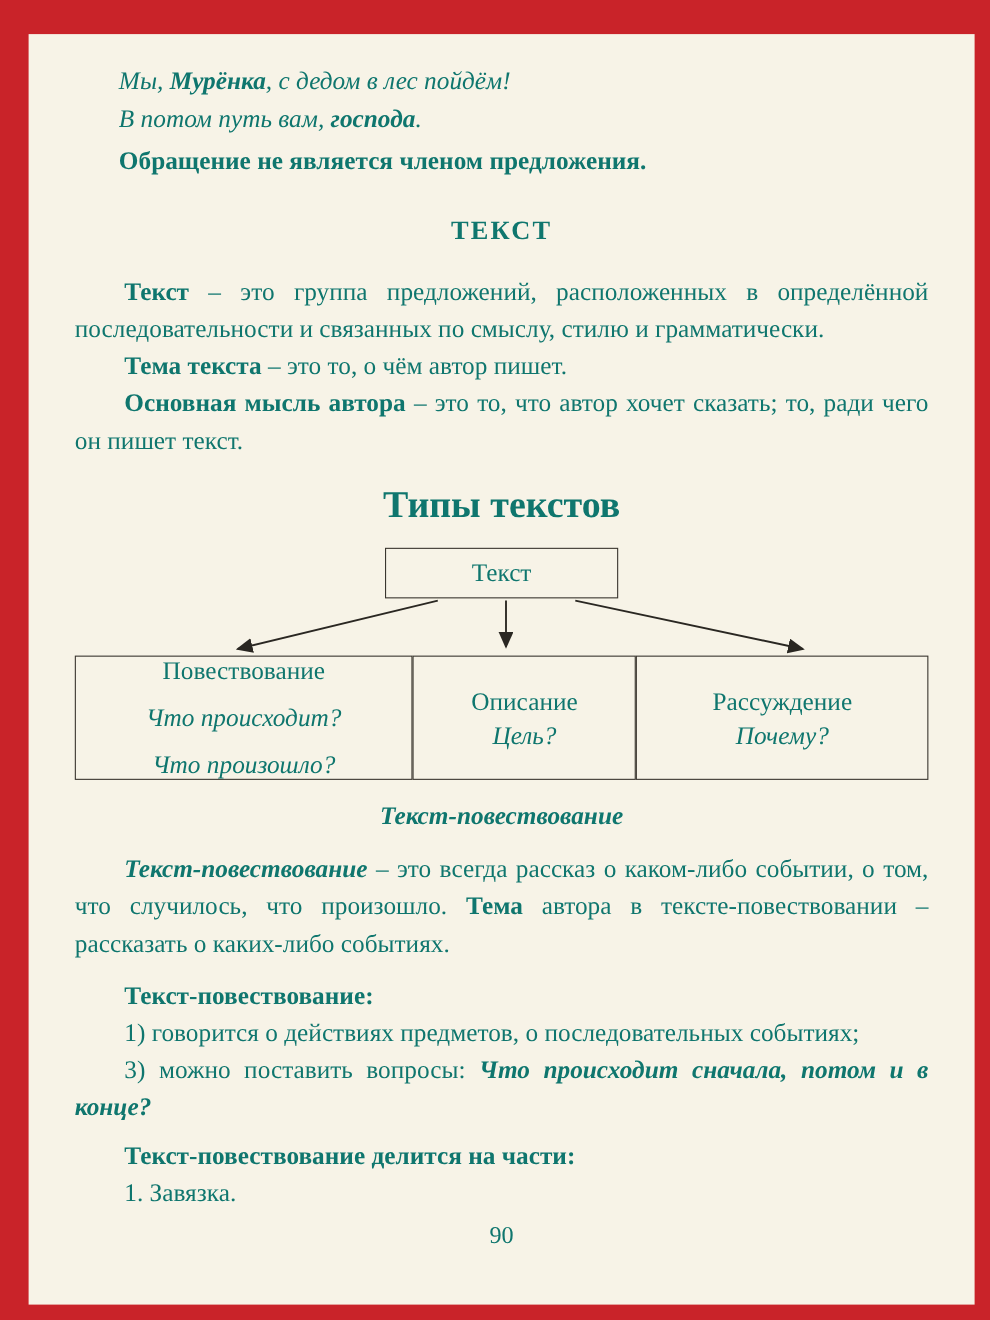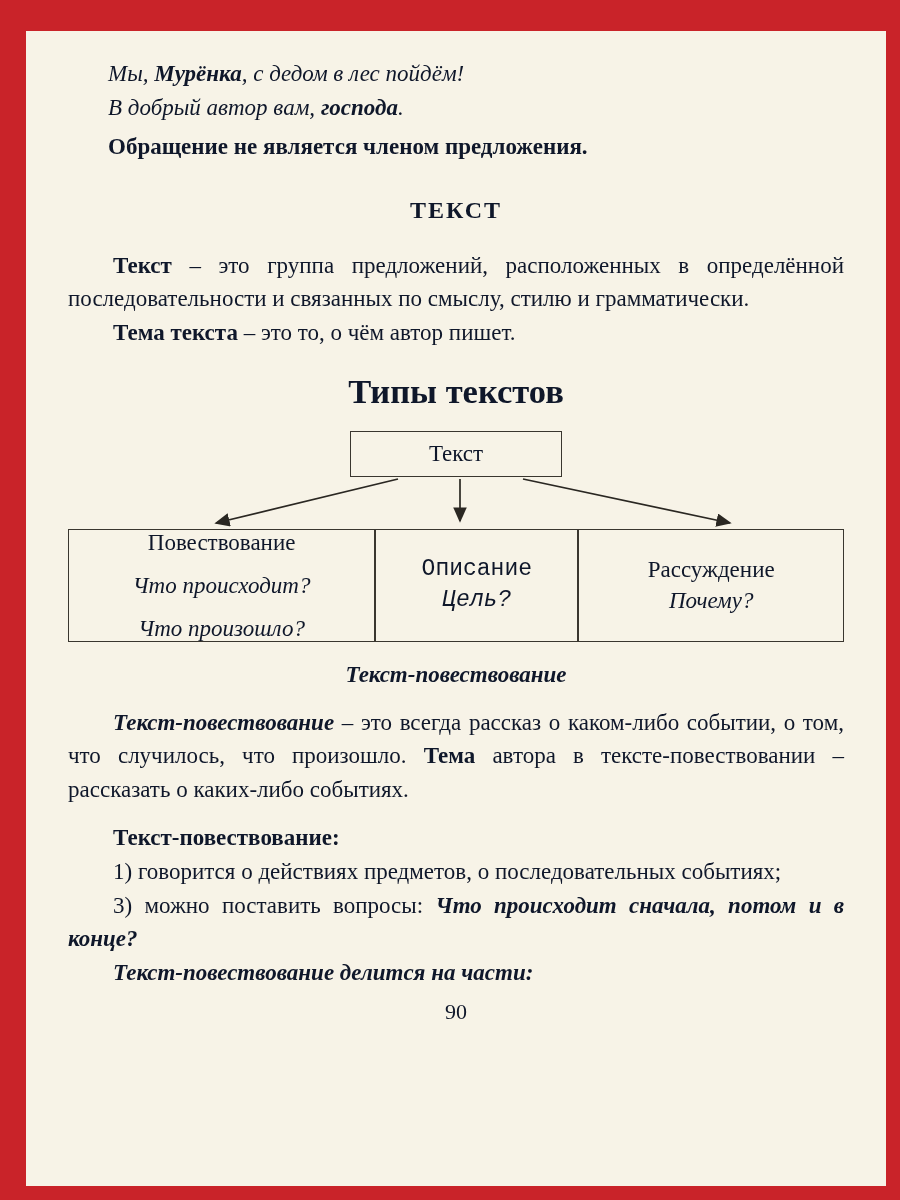--- a/index.html
+++ b/index.html
@@ -11,21 +11,21 @@
   .scan {
     width: 900px; height: 1200px;
     background: #c92329;
     padding: 31px 14px 14px 26px;
   }
   .page {
     width: 100%; height: 100%;
     background: #f7f3e7;
     padding: 26px 42px 6px 42px;
     overflow: hidden;
-    color: #0f172a;
+    color: #0f766e;
     font-size: 23px;
     line-height: 1.47;
   }
   .indented-block { padding-left: 40px; }
   .example { font-style: italic; }
   .example b { font-weight: bold; }
   .rule-line { font-weight: bold; margin-top: 5px; }
   .main-title {
     text-align: center; font-weight: bold;
     letter-spacing: 2px; font-size: 24px;
@@ -54,45 +54,46 @@
   .children { display: flex; justify-content: space-between; }
   .child-box {
     border: 1.6px solid #3a362f;
     height: 113px;
     display: flex; flex-direction: column;
     align-items: center; justify-content: center;
     line-height: 1.35;
   }
   .child-box .q { font-style: italic; }
   .cb-0 { width: 310px; gap: 12px; }
-  .cb-1 { width: 205px; font-family: Liberation Mono, monospace; }
+  .cb-1 { width: 205px; }
   .cb-2 { width: 268px; }
 
   .list-intro { font-weight: bold; text-indent: 45px; margin-top: 14px; }
-  .parts-intro { font-weight: bold; font-style: italic; text-indent: 45px; }
+  .parts-intro { font-weight: bold; text-indent: 45px; margin-top: 10px; }
   .narr-par b.lead { font-weight: bold; font-style: italic; }
   .q-italic { font-weight: bold; font-style: italic; }
   .page-number { text-align: center; font-size: 22px; margin-top: 6px; }
 </style>
 </head>
 <body>
 
 <div class="scan">
   <div class="page">
 
     <div class="indented-block">
       <p class="example"><span>Мы, </span><b>Мурёнка</b><span>, с дедом в лес пойдём!</span></p>
-      <p class="example"><span>В добрый автор вам, </span><b>господа</b><span>.</span></p>
+      <p class="example"><span>В потом путь вам, </span><b>господа</b><span>.</span></p>
       <p class="rule-line">Обращение не является членом предложения.</p>
     </div>
 
     <h1 class="main-title">ТЕКСТ</h1>
 
     <p class="body-par"><b>Текст</b><span>  – это группа предложений, расположенных в определённой последовательности и связанных по смыслу, стилю и грамматически.</span></p>
     <p class="body-par"><b>Тема текста</b><span> – это то, о чём автор пишет.</span></p>
+    <p class="body-par"><b>Основная мысль автора</b><span> – это то, что автор хочет сказать; то, ради чего он пишет текст.</span></p>
 
     <h2 class="sub-heading">Типы текстов</h2>
 
     <div class="diagram">
       <div class="root-box">
         <span>Текст</span>
       </div>
       <svg class="arrows" width="784" height="52" viewBox="0 0 784 52">
         <defs>
           <marker id="ah" markerWidth="10" markerHeight="9" refX="8" refY="4" orient="auto">
@@ -123,17 +124,18 @@
     <h2 class="sub-heading italic">Текст-повествование</h2>
 
     <p class="body-par narr-par"><b class="lead">Текст-повествование</b><span> – это всегда рассказ о каком-либо событии, о том, что случилось, что произошло. </span><b>Тема</b><span> автора в тексте-повествовании – рассказать о каких-либо событиях.</span></p>
 
     <p class="list-intro">Текст-повествование:</p>
 
     <p class="body-par">1) говорится о действиях предметов, о последовательных событиях;</p>
     <p class="body-par"><span>3) можно поставить вопросы: </span><span class="q-italic">Что происходит сначала, потом и в конце?</span></p>
 
     <p class="parts-intro">Текст-повествование делится на части:</p>
+    <p class="body-par">1. Завязка.</p>
 
     <p class="page-number">90</p>
 
   </div>
 </div>
 
 </body></html>

